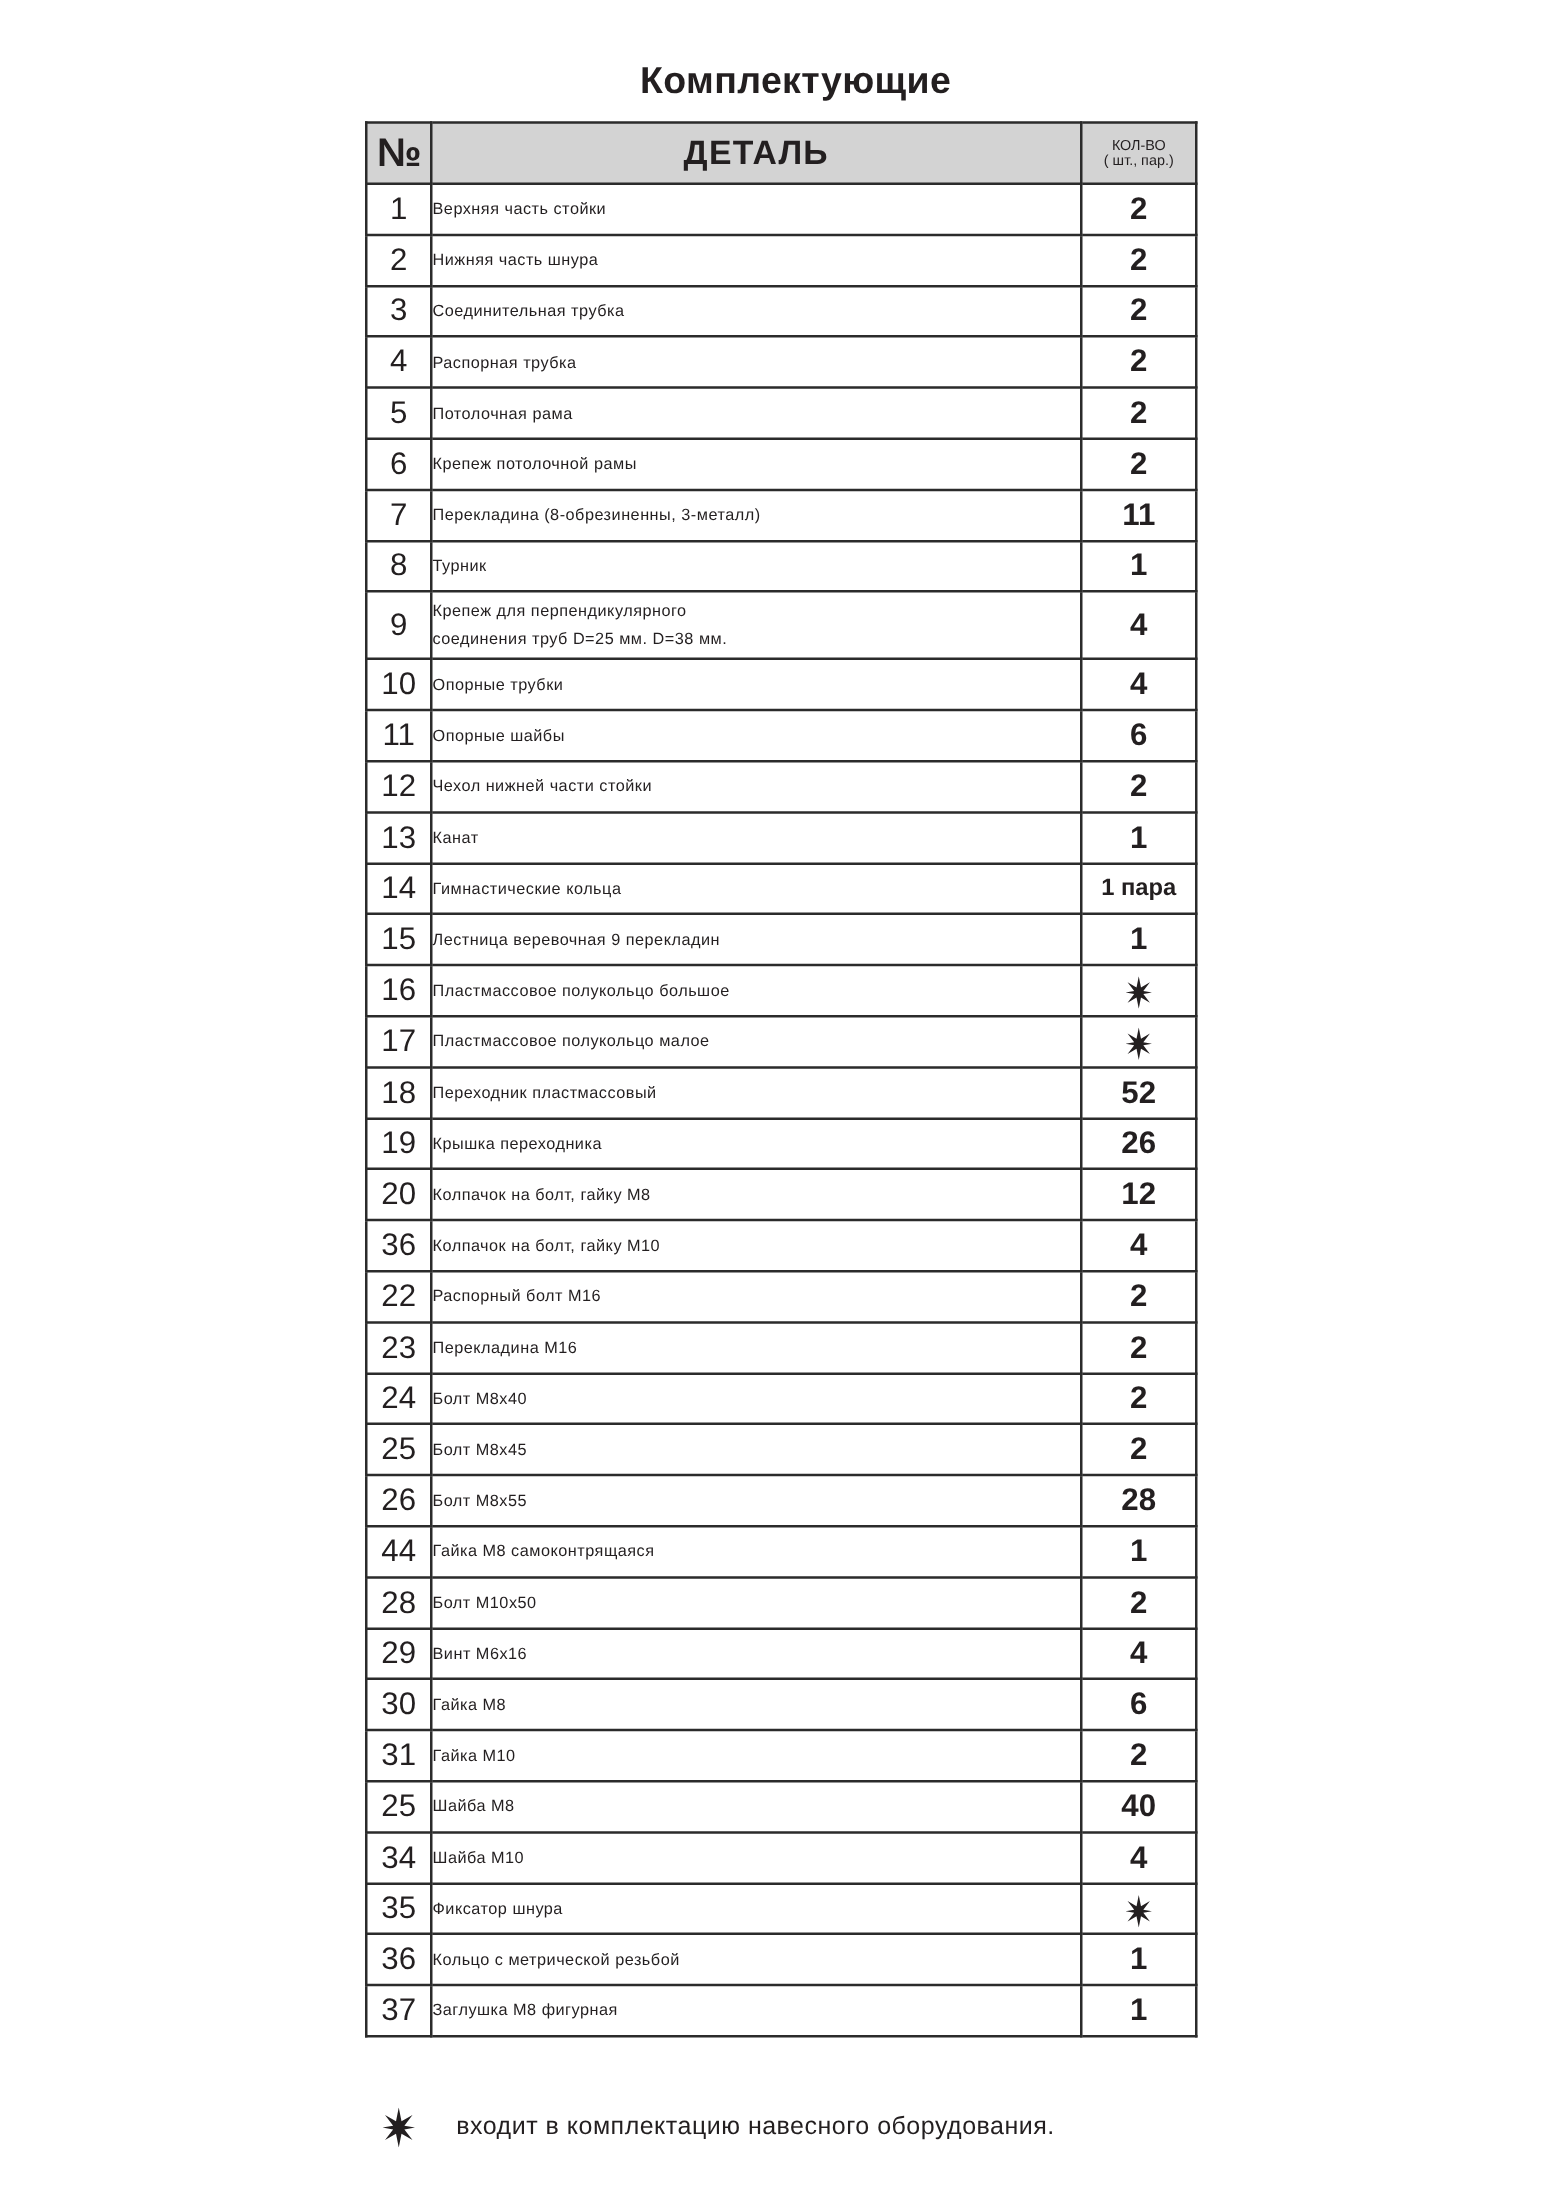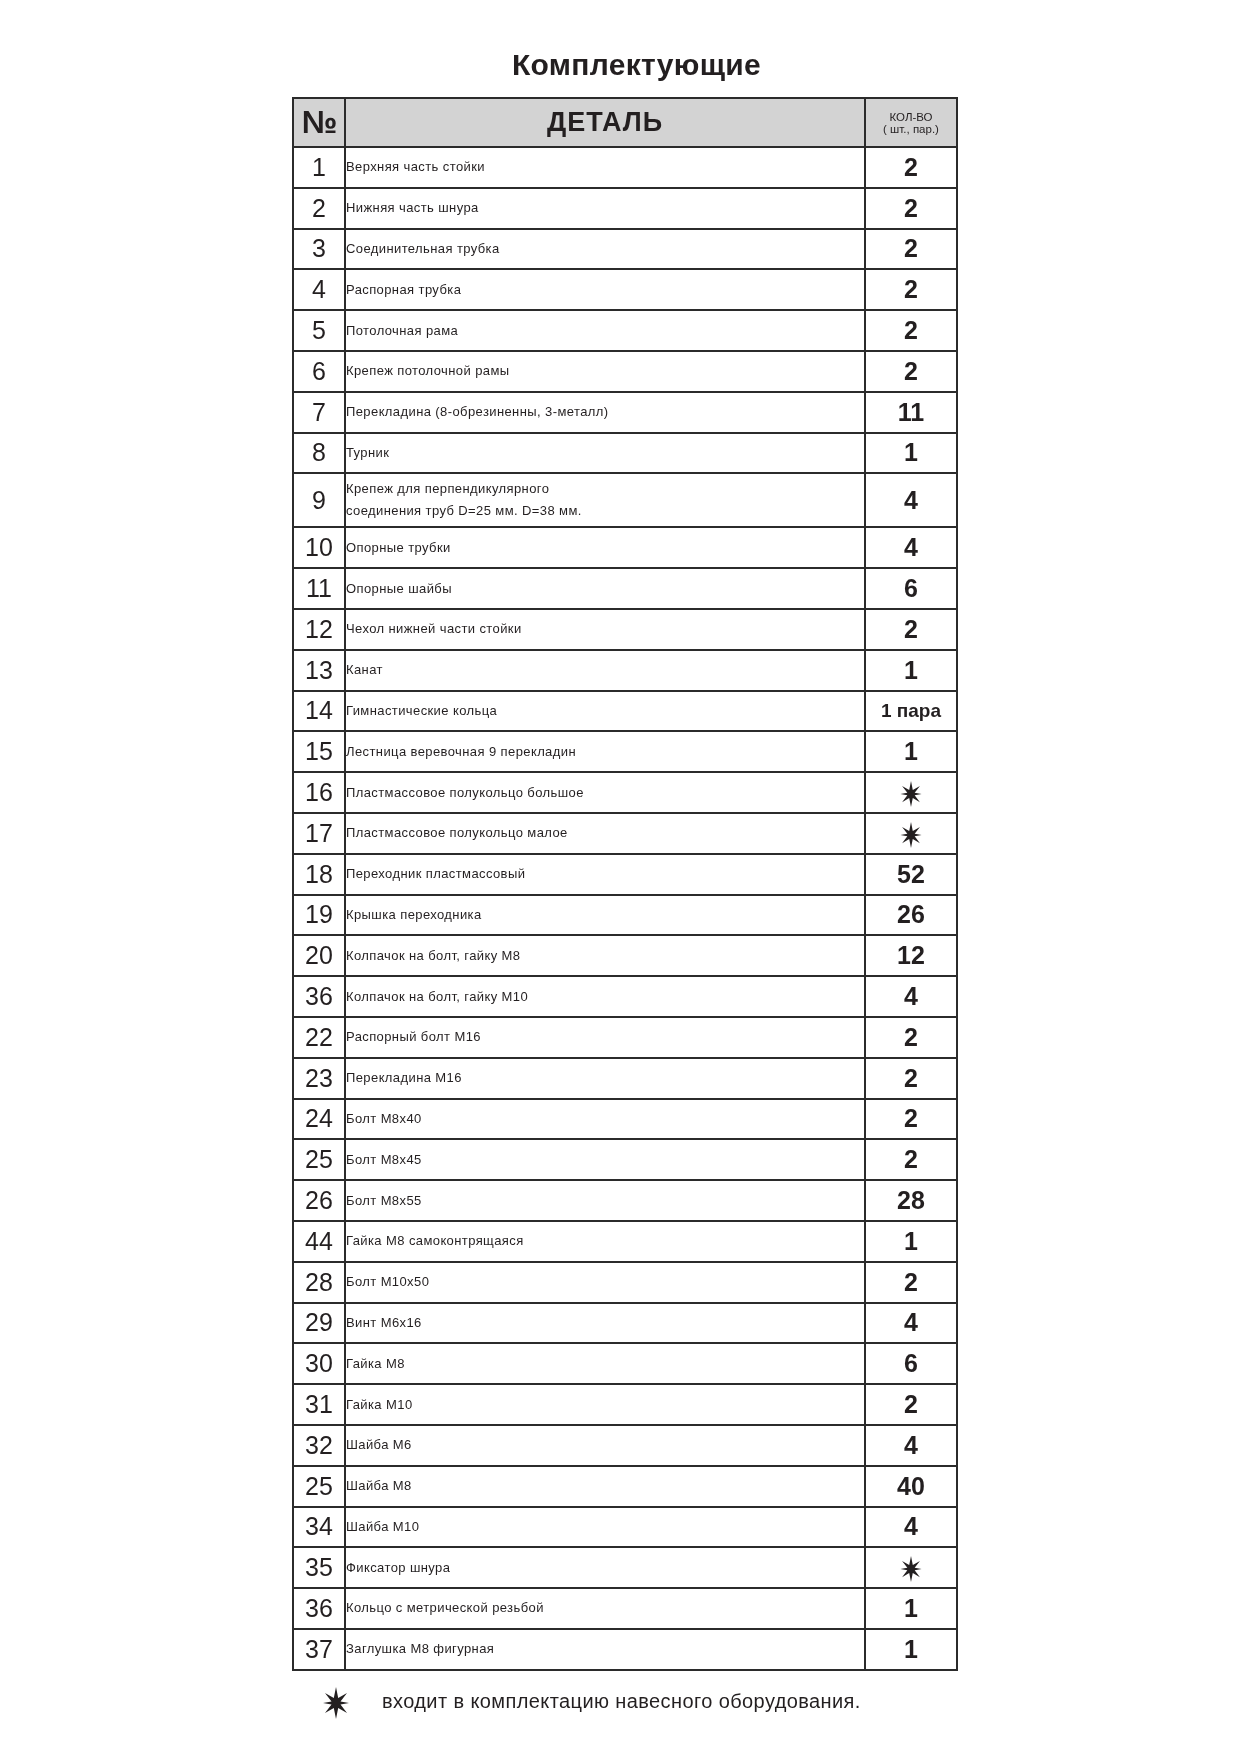--- a/index.html
+++ b/index.html
@@ -89,21 +89,21 @@
     }
     td.qty.small {
       font-size: 19px;
     }
     td.qty.star {
       font-size: 26px;
     }
     .footnote {
       position: absolute;
       top: 1683px;
-      left: 316px;
+      left: 299px;
       height: 36px;
       display: flex;
       align-items: center;
     }
     .footnote .star-icon {
       width: 40px;
       font-size: 30px;
       text-align: center;
       color: #231f20;
     }
@@ -293,25 +293,20 @@
         <td class="num">30</td>
         <td class="name">Гайка М8</td>
         <td class="qty">6</td>
       </tr>
       <tr>
         <td class="num">31</td>
         <td class="name">Гайка М10</td>
         <td class="qty">2</td>
       </tr>
       <tr>
-        <td class="num">32</td>
-        <td class="name">Шайба М6</td>
-        <td class="qty">4</td>
-      </tr>
-      <tr>
         <td class="num">25</td>
         <td class="name">Шайба М8</td>
         <td class="qty">40</td>
       </tr>
       <tr>
         <td class="num">34</td>
         <td class="name">Шайба М10</td>
         <td class="qty">4</td>
       </tr>
       <tr>

